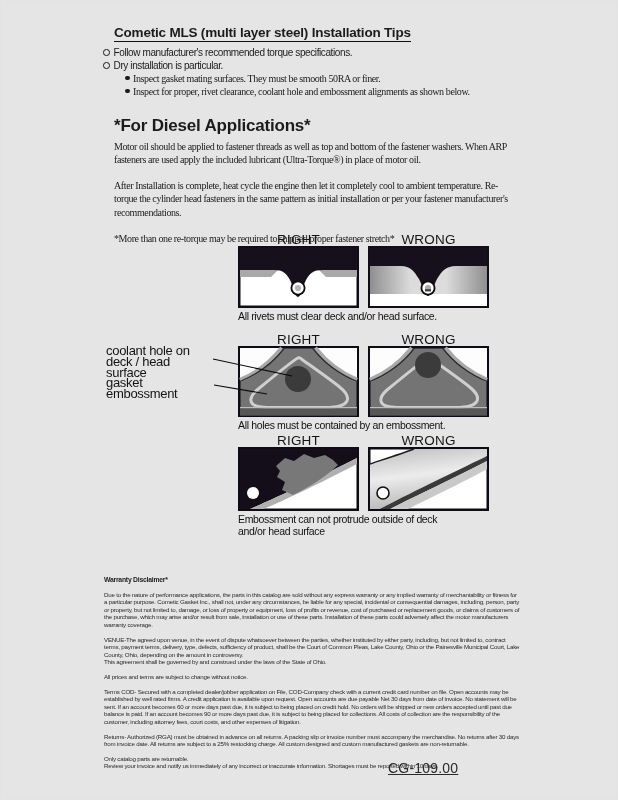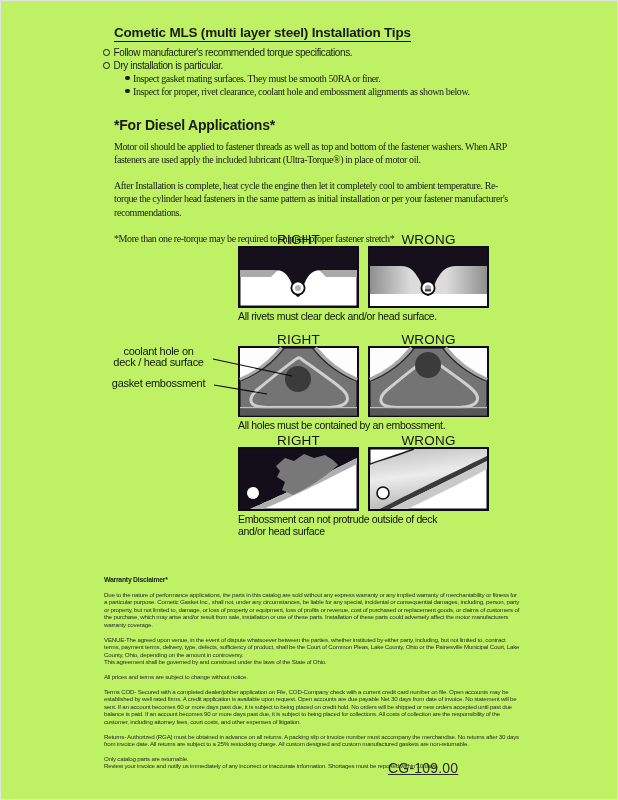--- a/index.html
+++ b/index.html
@@ -1,48 +1,48 @@
 <!DOCTYPE html>
 <html><head>
 <meta charset="utf-8">
 <style>
   html,body{margin:0;padding:0;background:#fff;}
   .page{
-    position:relative;width:618px;height:800px;background:#bef264;
+    position:relative;width:618px;height:800px;background:#e5e5e5;
     font-family:"Liberation Sans","DejaVu Sans",sans-serif;color:#1b1b1b;
     overflow:hidden;box-sizing:border-box;border:1px solid #e3e3e3;
   }
   .abs{position:absolute;}
   .pre{white-space:pre-line;}
 
   
   .title{left:113px;top:24px;font-size:13.5px;font-weight:700;letter-spacing:-0.2px;}
   .title span{display:inline-block;border-bottom:1.6px solid #111;padding-bottom:1px;}
 
   
   .tips{left:102px;top:45px;width:430px;font-size:10px;letter-spacing:-0.4px;line-height:13px;}
   .tip-row{display:flex;align-items:flex-start;}
   .b-open{flex:0 0 auto;width:4.6px;height:4.6px;border:1.1px solid #1b1b1b;border-radius:50%;margin:3.4px 4px 0 0;}
   .sub{margin-left:22px;font-family:Liberation Serif, serif;}
   .b-dot{flex:0 0 auto;width:4.6px;height:4.6px;background:#1b1b1b;border-radius:50%;margin:3.6px 3.5px 0 0;}
 
   
   .diesel{left:113px;top:118px;width:400px;font-size:10px;letter-spacing:-0.4px;line-height:13.6px;}
-  .diesel h2{font-size:14px;letter-spacing:-0.2px;margin:0 0 7px 0;}
+  .diesel h2{font-size:17px;letter-spacing:-0.2px;margin:0 0 7px 0;}
   .diesel p{margin:0 0 12px 0;font-family:Liberation Serif, serif;}
 
   
   .fig{position:absolute;width:251px;}
   .fig-labels{display:flex;gap:9px;height:14px;}
   .fig-labels span{width:121px;text-align:center;font-size:13.5px;letter-spacing:0.2px;color:#141414;}
   .fig-boxes{display:flex;gap:9px;}
   .fig-caption{margin-top:3px;font-size:10.5px;letter-spacing:-0.35px;line-height:11.5px;width:260px;color:#111;}
 
   
-  .ann{width:105px;text-align:center;font-size:11px;letter-spacing:-0.3px;line-height:10.8px;color:#141414;}
+  .ann{width:105px;text-align:left;font-size:13px;letter-spacing:-0.3px;line-height:10.8px;color:#141414;}
   .leader{left:210px;top:350px;z-index:5;}
 
   
   .warranty{left:103px;top:575px;width:416px;font-size:6.2px;letter-spacing:-0.22px;line-height:7.6px;color:#2a2a2a;}
   .warranty h3{font-size:6.8px;margin:0 0 7px 0;color:#222;}
   .warranty p{margin:0 0 7px 0;}
 
   .footer-code{left:387px;top:759px;font-size:14px;letter-spacing:0.2px;color:#2b2b2b;text-decoration:underline;}
 </style>
 </head>

